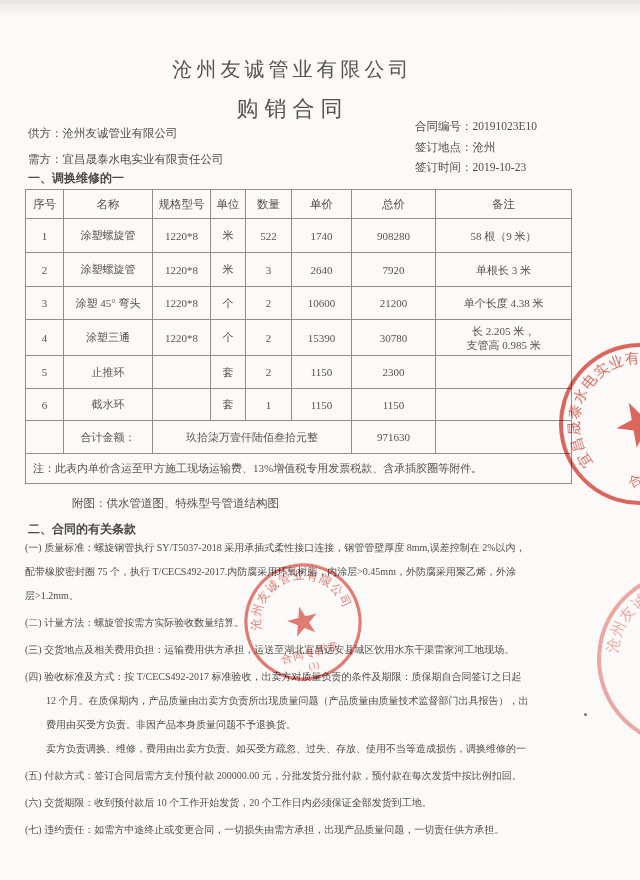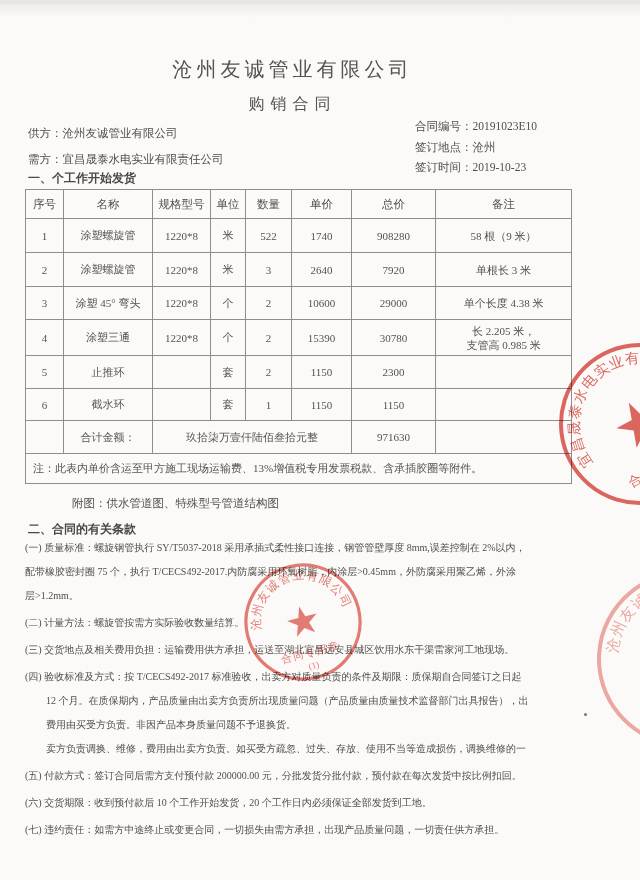--- a/index.html
+++ b/index.html
@@ -6,21 +6,21 @@
   .page {
     position:relative; width:640px; height:880px; margin:4px auto;
     background:#fbfaf8; overflow:hidden;
     font-family:"Liberation Serif","DejaVu Serif",serif;
     color:#4c4a47;
   }
   .scan-top { position:absolute; left:0; top:0; width:640px; height:14px;
     background:linear-gradient(180deg, rgba(120,118,112,0.10), rgba(120,118,112,0)); }
   .center-wrap { position:absolute; left:0; width:585px; text-align:center; }
   .title1 { top:52px; font-size:20px; letter-spacing:4px; color:#55534f; }
-  .title2 { top:90px; font-size:16px; letter-spacing:6px; color:#55534f; }
+  .title2 { top:90px; font-size:22px; letter-spacing:6px; color:#55534f; }
   .line { position:absolute; font-size:11.5px; white-space:nowrap; color:#504e4a; }
   .meta { position:absolute; left:415px; top:112px; font-size:11.5px; line-height:20.5px; color:#504e4a; }
   .sec-title { position:absolute; left:28px; font-size:12px; font-weight:600; color:#4a4845; white-space:nowrap; }
 
   table.items { position:absolute; left:25px; top:185px; width:546px;
     border-collapse:collapse; table-layout:fixed; font-size:11px; color:#555350; }
   table.items td, table.items th {
     border:1px solid #908e8a; text-align:center; vertical-align:middle;
     padding:0 2px; font-weight:normal; overflow:hidden; }
   table.items thead tr { height:29px; }
@@ -52,21 +52,21 @@
   <div class="line" style="left:28px; top:122px;"><span>供方：</span><span>沧州友诚管业有限公司</span></div>
 
   <div class="meta">
     <div><span>合同编号：</span><span>20191023E10</span></div>
     <div><span>签订地点：</span><span>沧州</span></div>
     <div><span>签订时间：</span><span>2019-10-23</span></div>
   </div>
 
   <div class="line" style="left:28px; top:148px;"><span>需方：</span><span>宜昌晟泰水电实业有限责任公司</span></div>
 
-  <div class="sec-title" style="top:166px;">一、个工作开始发货</div>
+  <div class="sec-title" style="top:166px;">一、调换维修的一</div>
 
   <table class="items">
     <colgroup>
       <col style="width:38px">
         <col style="width:89px">
         <col style="width:58px">
         <col style="width:35px">
       <col style="width:46px">
         <col style="width:60px">
         <col style="width:84px">
@@ -105,21 +105,21 @@
           <td>7920</td>
           <td class="remark">单根长 3 米</td>
         </tr>
         <tr style="height: 33px;">
           <td>3</td>
           <td>涂塑 45° 弯头</td>
           <td>1220*8</td>
           <td>个</td>
           <td>2</td>
           <td>10600</td>
-          <td>29000</td>
+          <td>21200</td>
           <td class="remark">单个长度 4.38 米</td>
         </tr>
         <tr style="height: 36px;">
           <td>4</td>
           <td>涂塑三通</td>
           <td>1220*8</td>
           <td>个</td>
           <td>2</td>
           <td>15390</td>
           <td>30780</td>

